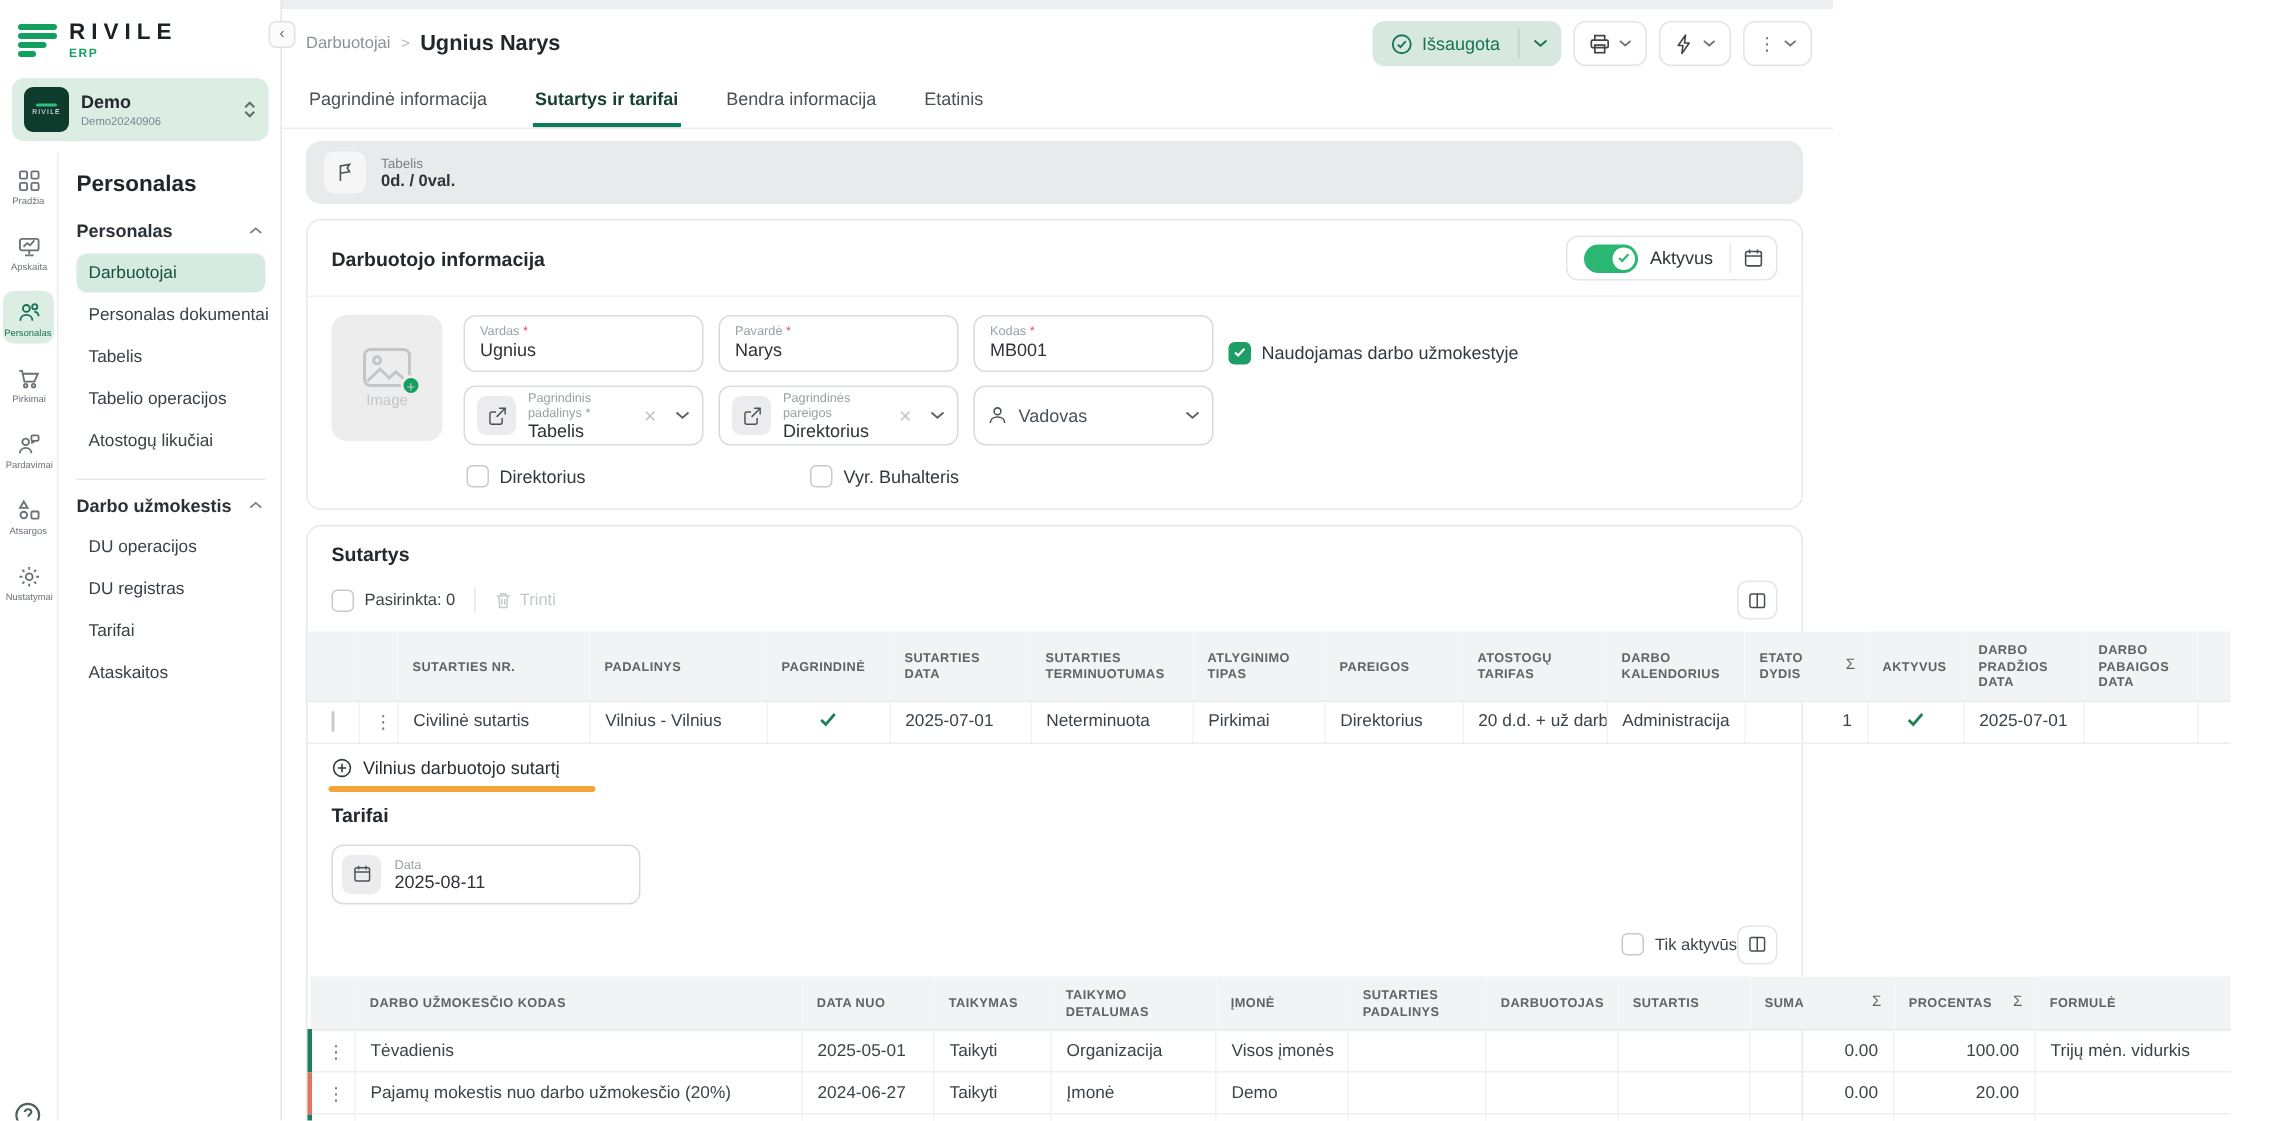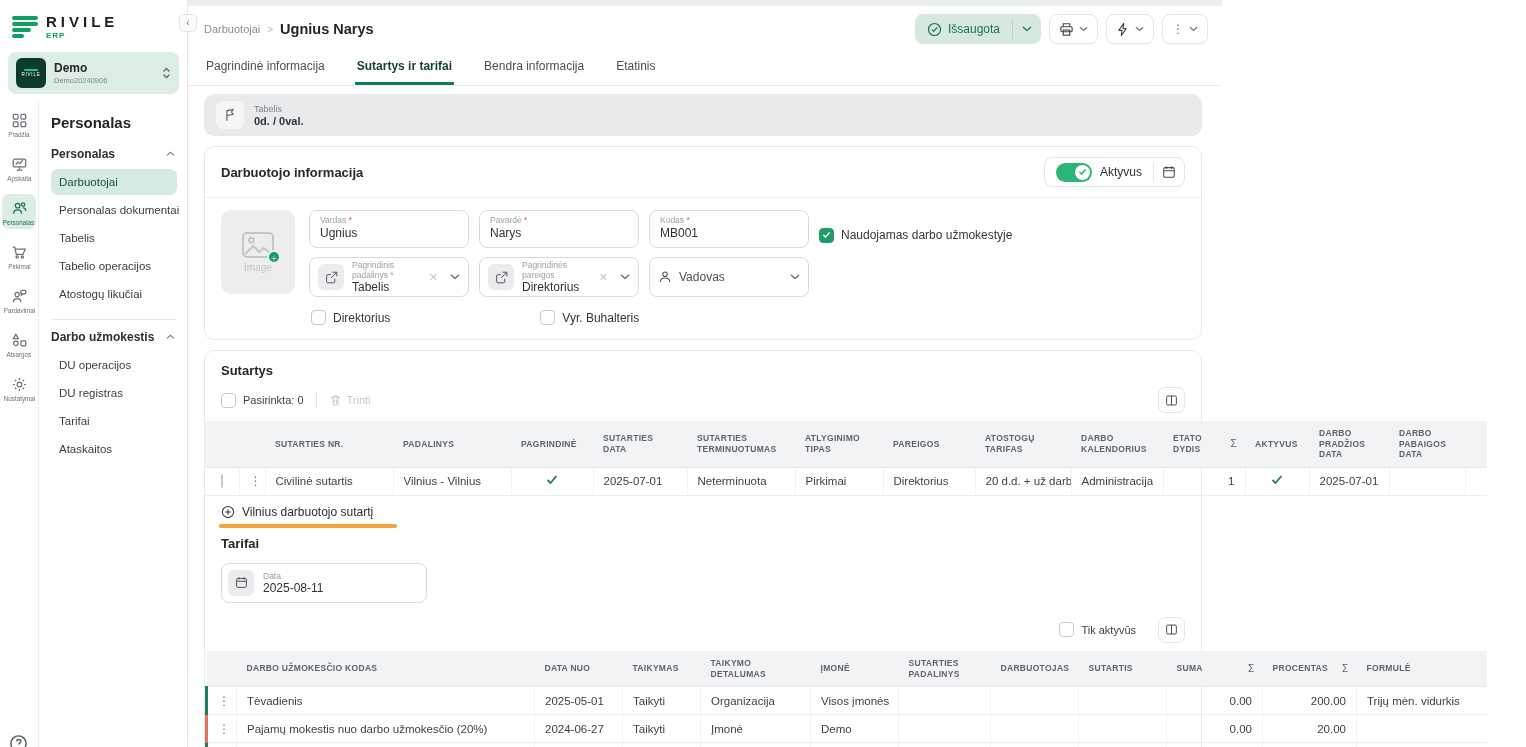--- a/index.html
+++ b/index.html
@@ -100,21 +100,21 @@
   .cb-item{display:flex;align-items:center;gap:7px;cursor:pointer}
   .cb{width:15px;height:15px;border:1.5px solid #c6cacd;border-radius:4px;background:#fff;flex:0 0 15px}
   .cb.checked{background:var(--green-check);border-color:var(--green-check);display:flex;align-items:center;justify-content:center;color:#fff}
   .cb-label{font-size:12px;color:#32383d}
   .naud{display:flex;align-items:center;gap:7px;margin-top:12px;cursor:pointer}
 
   .toolbar{display:flex;align-items:center;gap:12px;padding:2px 16px 8px}
   .sel-count{display:flex;align-items:center;gap:7px;font-size:11px;color:#3c4348}
   .tb-div{width:1px;height:18px;background:#e6e8ea}
   .trinti{display:flex;align-items:center;gap:5px;font-size:11px;color:#c3c7cb;cursor:default}
-  .toolbar .right,.filterrow .right{margin-left:auto;display:flex;align-items:center;gap:22px}
+  .toolbar .right,.filterrow .right{margin-left:auto;display:flex;align-items:center;gap:0}
   .sq-btn{width:27px;height:26px;border:1px solid #e3e5e7;border-radius:7px;display:flex;align-items:center;justify-content:center;color:#454c51;background:#fff;cursor:pointer}
 
   table{width:100%;border-collapse:collapse;table-layout:fixed}
   th{background:var(--thbg);font-size:8.5px;letter-spacing:.3px;color:#5f6368;text-align:left;font-weight:bold;padding:7px 10px;line-height:1.25;border-bottom:1px solid #e7e9ea;text-transform:uppercase;vertical-align:middle}
   td{font-size:11.5px;color:var(--txt2);padding:6px 10px;border-bottom:1px solid #eceeef;border-right:1px solid #f0f2f3;white-space:nowrap;overflow:hidden;vertical-align:middle;height:28px}
   td:last-child{border-right:none}
   td.num,th.num{text-align:right}
   th.sig{position:relative;padding-right:18px}
   th.sig .sigma{position:absolute;right:8px;top:50%;transform:translateY(-50%);font-size:10px;color:#5f6368;font-weight:normal}
   td.center{text-align:center}
@@ -694,21 +694,21 @@
               <td class="kebab">⋮</td>
               <td>Tėvadienis</td>
               <td>2025-05-01</td>
               <td>Taikyti</td>
               <td>Organizacija</td>
               <td>Visos įmonės</td>
               <td></td>
               <td></td>
               <td></td>
               <td class="num">0.00</td>
-              <td class="num">200.00</td>
+              <td class="num">100.00</td>
               <td>Trijų mėn. vidurkis</td>
             </tr>
             <tr class="accent" data-accent="red">
               <td class="kebab">⋮</td>
               <td>Pajamų mokestis nuo darbo užmokesčio (20%)</td>
               <td>2024-06-27</td>
               <td>Taikyti</td>
               <td>Įmonė</td>
               <td>Demo</td>
               <td></td>

